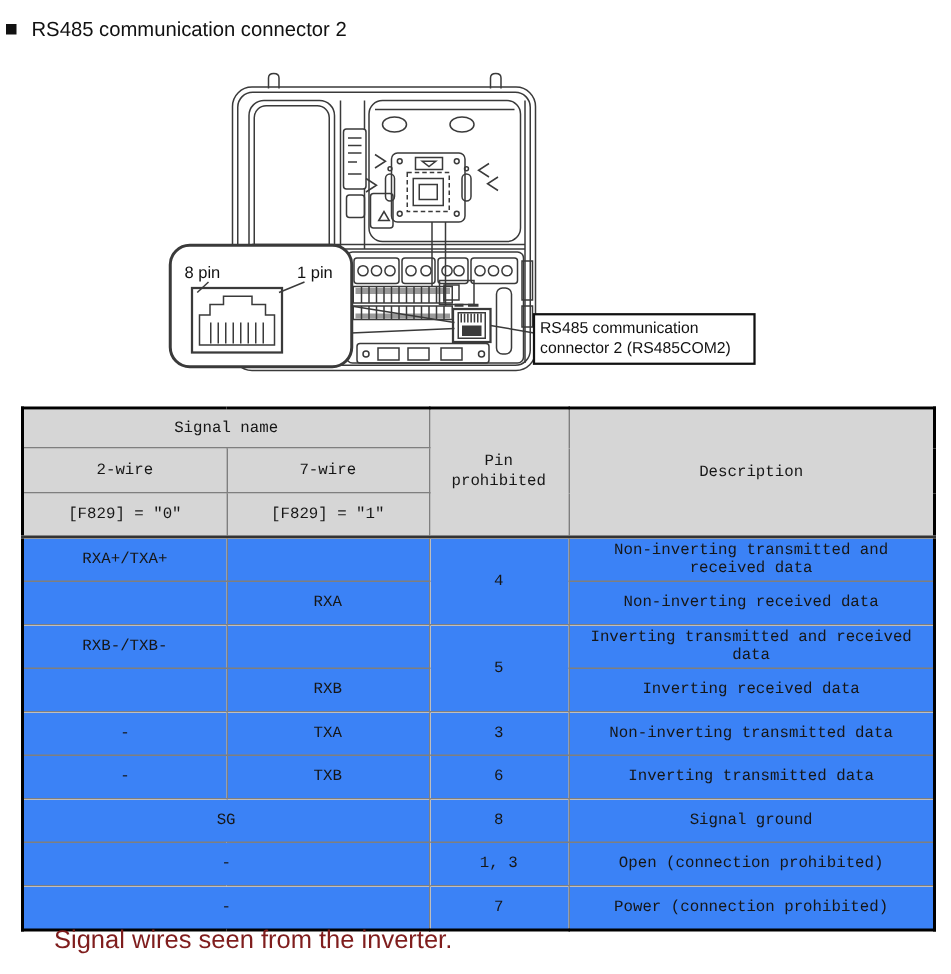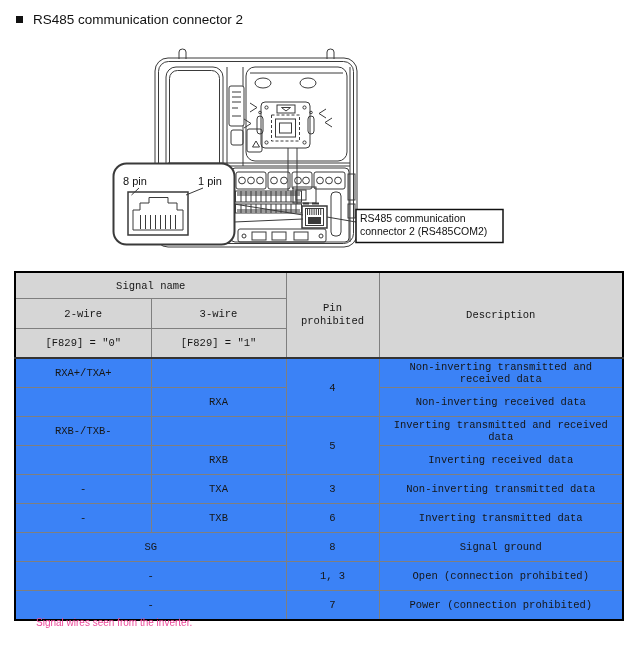--- a/index.html
+++ b/index.html
@@ -1,24 +1,24 @@
 <!DOCTYPE html>
 <html><head>
 <meta charset="utf-8">
 <style>
   html,body{margin:0;padding:0;}
   body{
     width:634px;height:649px;background:#ffffff;position:relative;
     font-family:"Liberation Sans", sans-serif;color:#1a1a1a;overflow:hidden;
   }
-  .title-row{position:absolute;left:16px;top:12px;display:flex;align-items:center;}
+  .title-row{position:absolute;left:4px;top:12px;display:flex;align-items:center;}
   .bullet{width:7px;height:7px;background:#111;display:inline-block;margin-right:10px;}
   .title-text{font-size:13.5px;color:#111;}
   .diagram{position:absolute;left:0;top:46px;width:602px;height:214px;}
-  .footnote{position:absolute;left:36px;top:617px;font-size:10px;color:#ec4899;}
+  .footnote{position:absolute;left:36px;top:617px;font-size:17px;color:#7f1d1d;}
 
   table.sig{
     position:absolute;left:14px;top:271px;width:608px;
     border-collapse:collapse;table-layout:fixed;
     border:2px solid #000;
     font-size:10.5px;color:#161616;
   }
   table.sig th, table.sig td{
     border:1px solid #7f7f7f;
     text-align:center;vertical-align:middle;
@@ -217,21 +217,21 @@
     <tr class="hr1">
       <th colspan="2">Signal name</th>
       <th rowspan="3" class="pin-hdr hdr-bottom">
         <span>Pin</span>
         <span>prohibited</span>
       </th>
       <th rowspan="3" class="hdr-bottom">Description</th>
     </tr>
     <tr class="hr2">
       <th>2-wire</th>
-      <th>3-wire</th>
+      <th>7-wire</th>
     </tr>
     <tr class="hr3">
       <th class="hdr-bottom">[F829] = "0"</th>
       <th class="hdr-bottom">[F829] = "1"</th>
     </tr>
   </thead>
   <tbody>
     <tr>
       <td>RXA+/TXA+</td>
       <td class="diag"></td>

